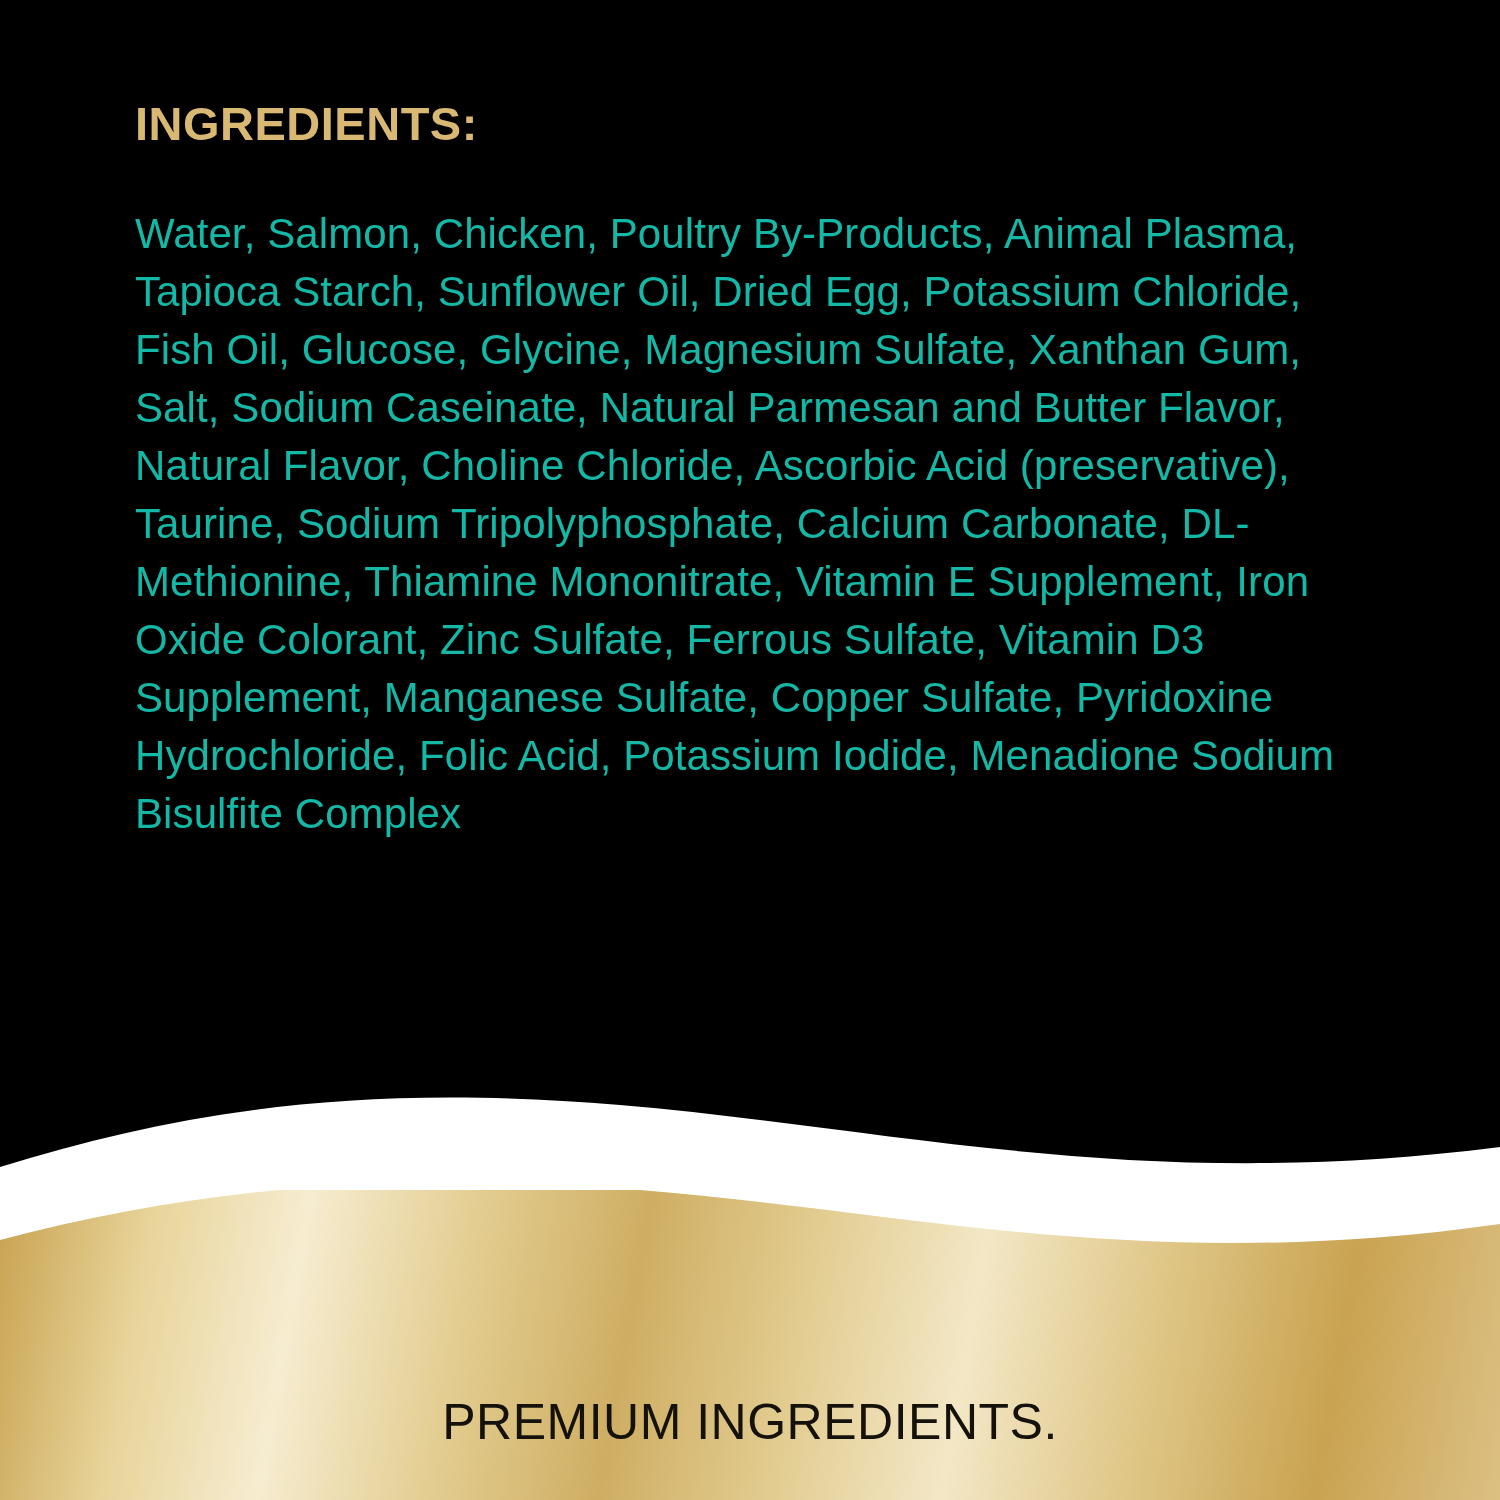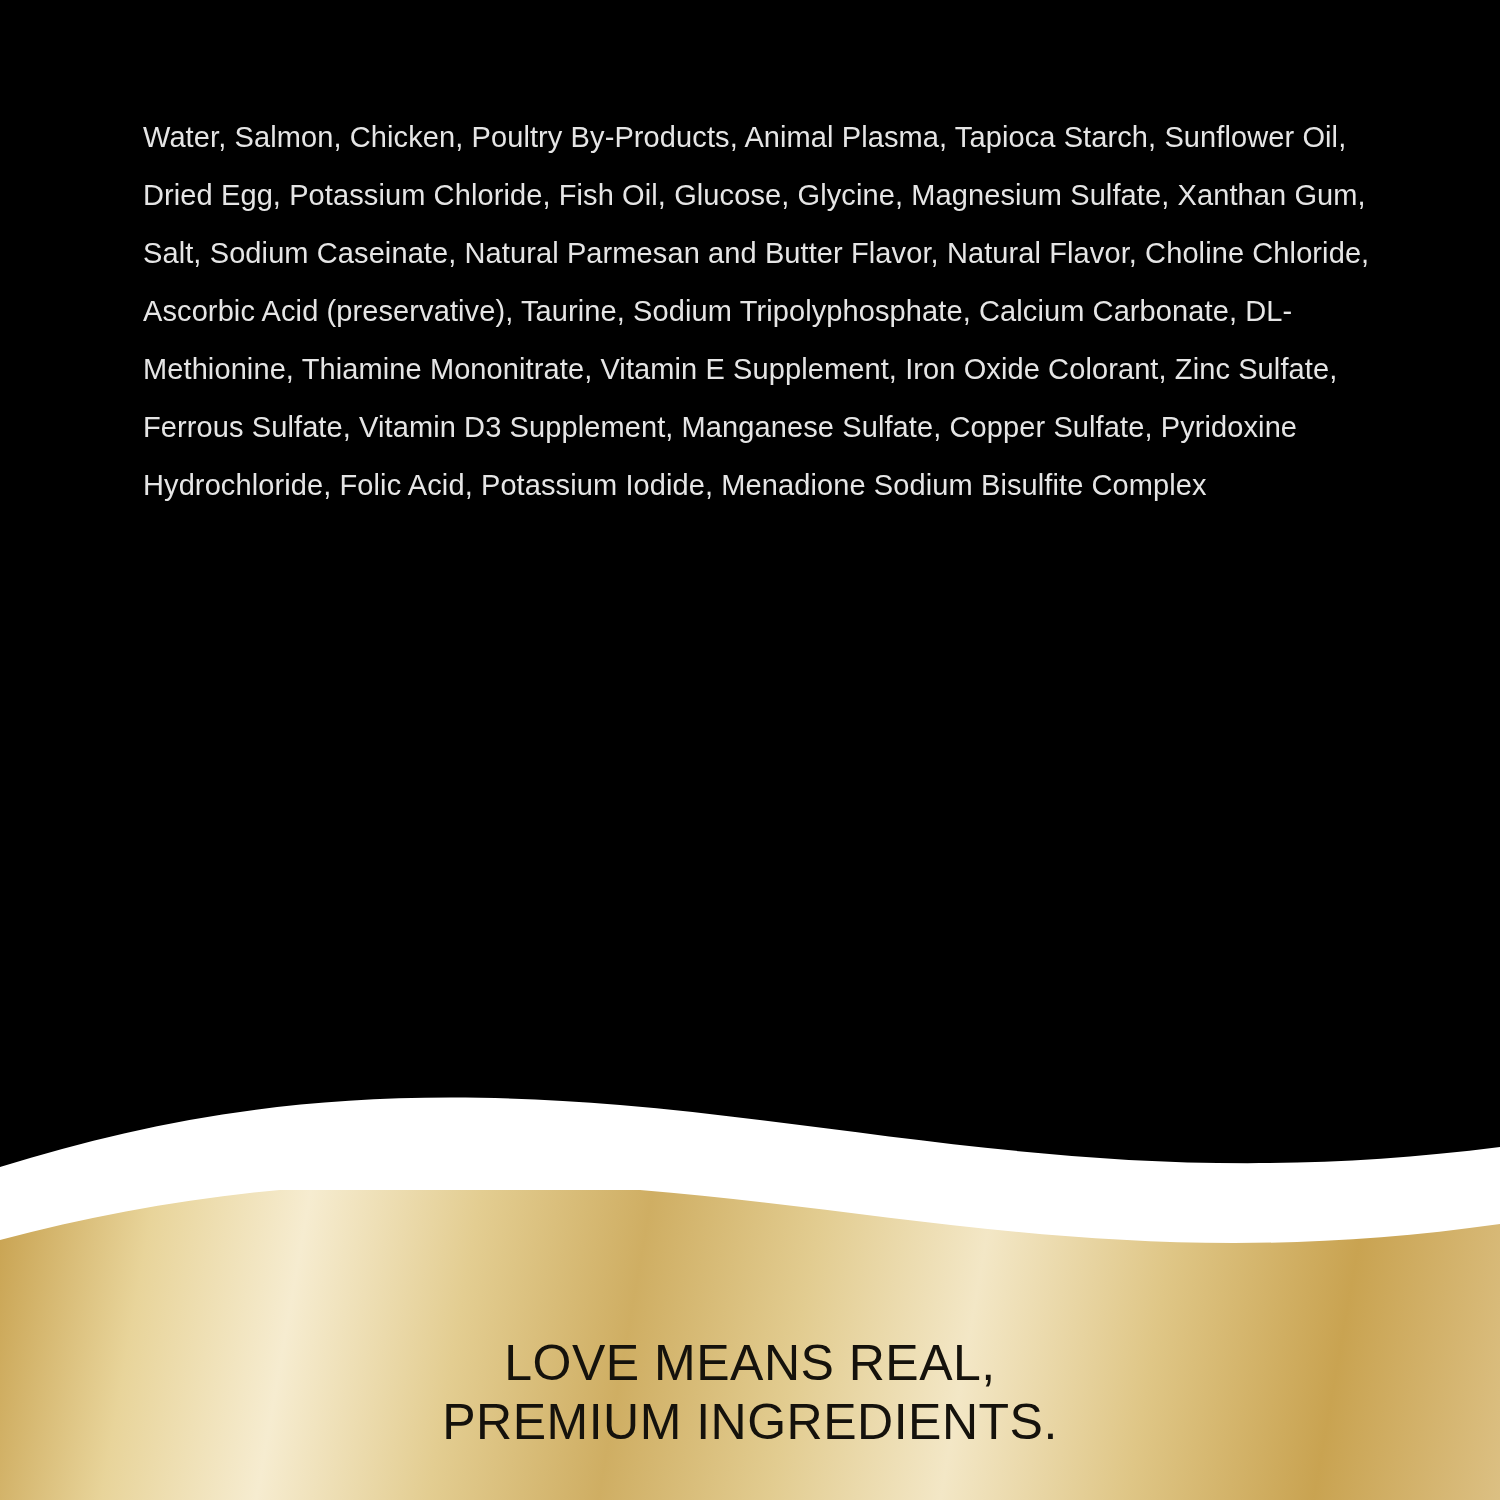--- a/index.html
+++ b/index.html
@@ -33,26 +33,26 @@
   }
   .ingredients-heading {
     color: #d9b873;
     font-size: 47px;
     font-weight: bold;
     letter-spacing: 0.5px;
     margin: 0 0 58px 0;
     line-height: 1;
   }
   .ingredients-body {
-    color: #e5e5e5;
-    font-size: 29px;
+    color: #14b8a6;
+    font-size: 42px;
     line-height: 58px;
     letter-spacing: 0.1px;
     max-width: 1255px;
-    margin: 8px;
+    margin: 0;
     font-weight: normal;
   }
 
   
   .wave-white {
     position: absolute;
     left: 0;
     bottom: 275px;
     width: 1500px;
     height: 150px;
@@ -106,31 +106,31 @@
     line-height: 60px;
     font-weight: normal;
   }
 </style>
 </head>
 <body>
 
 <div class="page">
 
   <section class="ingredients-panel">
+    <h1 class="ingredients-heading">INGREDIENTS:</h1>
     <p class="ingredients-body">Water, Salmon, Chicken, Poultry By-Products, Animal Plasma, Tapioca Starch, Sunflower Oil, Dried Egg, Potassium Chloride, Fish Oil, Glucose, Glycine, Magnesium Sulfate, Xanthan Gum, Salt, Sodium Caseinate, Natural Parmesan and Butter Flavor, Natural Flavor, Choline Chloride, Ascorbic Acid (preservative), Taurine, Sodium Tripolyphosphate, Calcium Carbonate, DL-Methionine, Thiamine Mononitrate, Vitamin E Supplement, Iron Oxide Colorant, Zinc Sulfate, Ferrous Sulfate, Vitamin D3 Supplement, Manganese Sulfate, Copper Sulfate, Pyridoxine Hydrochloride, Folic Acid, Potassium Iodide, Menadione Sodium Bisulfite Complex</p>
   </section>
 
   <svg class="wave-white" viewBox="0 0 1500 150" preserveAspectRatio="none">
     <path d="M0,92 C180,36 360,8 620,30 C900,54 1140,118 1500,72 L1500,150 L0,150 Z" fill="#ffffff"></path>
   </svg>
 
   <div class="gold-band">
     <svg class="gold-wave-top" viewBox="0 0 1500 120" preserveAspectRatio="none">
       <path d="M0,52 C190,2 380,-18 640,2 C910,24 1150,86 1500,36 L1500,0 L0,0 Z" fill="#ffffff"></path>
     </svg>
 
     <div class="tagline">
-      <div class="tagline-line1">LOVE MEANS REAL,</div>
       <div class="tagline-line2">PREMIUM INGREDIENTS.</div>
     </div>
   </div>
 
 </div>
 
 </body></html>

